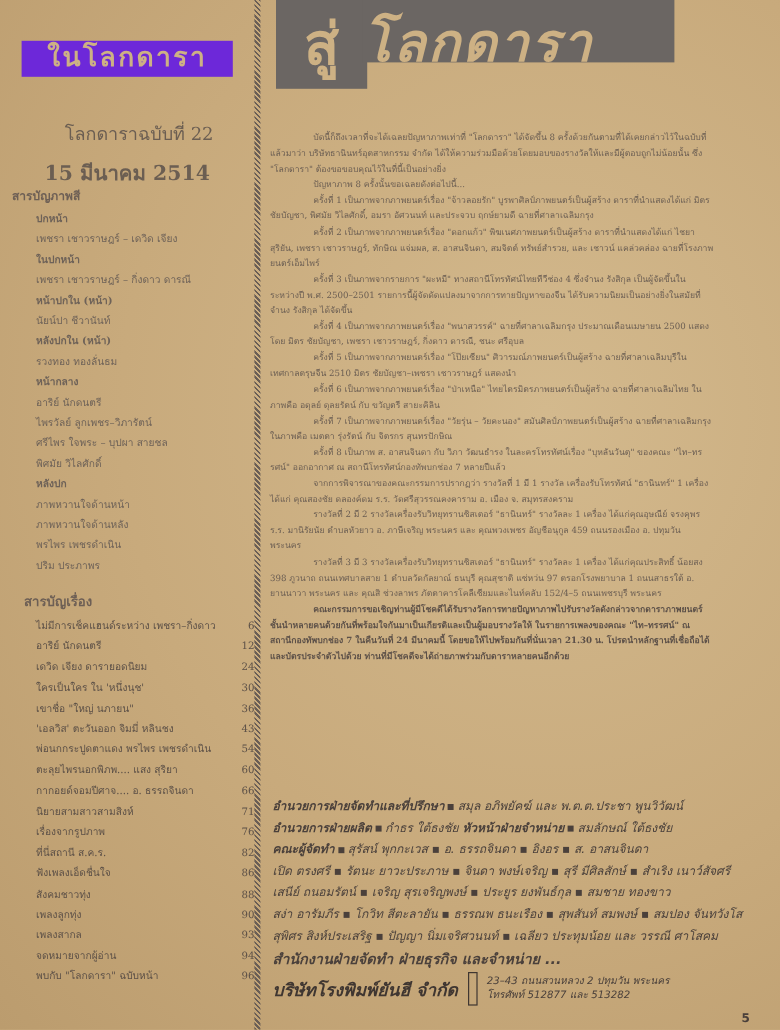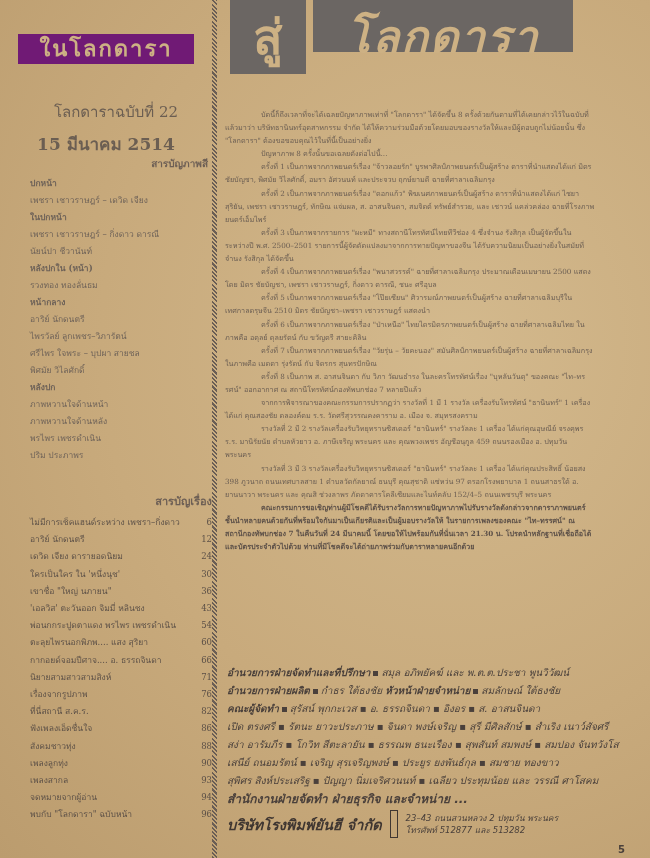--- a/index.html
+++ b/index.html
@@ -10,28 +10,28 @@
     font-family: "DejaVu Serif", serif;
     color:#5b5048;
     position:relative;
   }
   .page { position:absolute; inset:0; }
 
   
   .left { position:absolute; left:0; top:0; width:212px; height:858px; }
   .masthead-left {
     position:absolute; left:18px; top:34px; width:176px; height:30px;
-    background:#701a75; color:#cdb184;
+    background:#6d28d9; color:#cdb184;
     font-family:"DejaVu Sans", sans-serif; font-weight:bold;
     font-size:22px; line-height:30px; text-align:center; letter-spacing:2px;
   }
   .issue { position:absolute; left:0; width:212px; text-align:center; color:#6b5e52; }
   .issue.no { top:100px; font-size:15px; left:10px; }
   .issue.date { top:130px; font-size:17px; left:0; font-weight:bold; }
-  .sec-title { text-align:right; font-weight:bold; font-size:10px; color:#6d5f55; }
+  .sec-title { text-align:left; font-weight:bold; font-size:10px; color:#6d5f55; }
   .photo-credits { position:absolute; left:30px; top:156px; width:178px; }
   .photo-credits .sec-title { margin-left:-20px; margin-bottom:4px; }
   .pc-item { font-size:8.5px; line-height:17px; color:#6e6258; white-space:nowrap; }
   .pc-item.head { font-weight:bold; }
   .stories { position:absolute; left:30px; top:492px; width:182px; }
   .stories .sec-title { font-size:11px; margin-left:-10px; margin-bottom:4px; }
   .story { display:flex; justify-content:space-between; font-size:8.5px; line-height:17.2px; color:#5c5047; white-space:nowrap; }
   .story .pg { width:20px; text-align:right; }
 
   
@@ -42,24 +42,24 @@
 
   
   .right { position:absolute; left:217px; top:0; width:433px; height:858px; }
   .hdr-box1 {
     position:absolute; left:13px; top:0; width:76px; height:74px;
     background:#6b6663; color:#cdb184;
     font-family:"DejaVu Sans", sans-serif; font-weight:bold; font-size:48px;
     line-height:74px; text-align:center;
   }
   .hdr-box2 {
-    position:absolute; left:96px; top:0; width:260px; height:52px;
+    position:absolute; left:85px; top:0; width:260px; height:52px;
     background:#6b6663; color:#cdb184;
     font-family:"DejaVu Serif", serif; font-style:italic; font-weight:bold;
-    font-size:44px; line-height:74px; text-align:center; letter-spacing:2px;
+    font-size:44px; line-height:74px; letter-spacing:2px;
   }
   .body-text { position:absolute; left:8px; top:108px; width:370px; font-size:7.2px; line-height:13.1px; color:#6a5d52; }
   .body-text p { margin:0; text-indent:36px; }
   .body-text p.bold { font-weight:bold; color:#5c5048; }
   .staff { position:absolute; left:10px; top:664px; width:400px; font-family:"DejaVu Sans", sans-serif; color:#4a403b;font-style:italic; }
   .staff .row { font-size:10px; line-height:18px; white-space:nowrap; overflow:hidden; }
   .staff .row b { font-weight:bold; }
   .staff .sep { display:inline-block; width:5px; height:5px; background:#4a403b; margin:0 3px; vertical-align:middle; }
   .publisher { display:flex; align-items:center; margin-top:2px; }
   .publisher .name { font-size:14.5px; font-weight:bold; color:#3f3631;text-align:center; }
@@ -77,20 +77,21 @@
     <div class="issue no">โลกดาราฉบับที่  22</div>
     <div class="issue date">15  มีนาคม  2514</div>
 
     <div class="photo-credits">
       <div class="sec-title">สารบัญภาพสี</div>
       <div id="pc-list">
           <div class="pc-item head">ปกหน้า</div>
           <div class="pc-item">เพชรา  เชาวราษฎร์ – เดวิด  เจียง</div>
           <div class="pc-item head">ในปกหน้า</div>
           <div class="pc-item">เพชรา  เชาวราษฎร์ – กิ่งดาว  ดารณี</div>
+          <div class="pc-item head">หน้าปกใน  (หน้า)</div>
           <div class="pc-item">นัยน์ปา  ชีวานันท์</div>
           <div class="pc-item head">หลังปกใน  (หน้า)</div>
           <div class="pc-item">รวงทอง  ทองลั่นธม</div>
           <div class="pc-item head">หน้ากลาง</div>
           <div class="pc-item">อาริย์  นักดนตรี</div>
           <div class="pc-item">ไพรวัลย์  ลูกเพชร–วิภารัตน์</div>
           <div class="pc-item">ศรีไพร  ใจพระ – บุปผา  สายชล</div>
           <div class="pc-item">พิศมัย  วิไลศักดิ์</div>
           <div class="pc-item head">หลังปก</div>
           <div class="pc-item">ภาพหวานใจด้านหน้า</div>
@@ -207,22 +208,22 @@
         <b>อำนวยการฝ่ายจัดทำและที่ปรึกษา</b><span class="sep"></span><span>สมุล อภิพยัคฆ์ และ พ.ต.ต.ประชา พูนวิวัฒน์</span>
       </div>
       <div class="row">
         <b>อำนวยการฝ่ายผลิต</b><span class="sep"></span><span>กำธร ใต้ธงชัย</span>
         <b>หัวหน้าฝ่ายจำหน่าย</b><span class="sep"></span><span>สมลักษณ์ ใต้ธงชัย</span>
       </div>
       <div class="row">
         <b>คณะผู้จัดทำ</b><span class="sep"></span><span>สุรัสน์ พุกกะเวส ▪ อ. ธรรถจินดา ▪ อิงอร ▪ ส. อาสนจินดา</span>
       </div>
       <div class="row">เปิด ตรงศรี ▪ รัตนะ ยาวะประภาษ ▪ จินดา พงษ์เจริญ ▪ สุรี มีศิลสักษ์ ▪ สำเริง เนาว์สัจศรี</div>
+      <div class="row">เสนีย์ ถนอมรัตน์ ▪ เจริญ สุรเจริญพงษ์ ▪ ประยูร ยงพันธ์กุล ▪ สมชาย ทองขาว</div>
       <div class="row">สง่า อารัมภีร ▪ โกวิท สีตะลายัน ▪ ธรรณพ ธนะเรือง ▪ สุพสันท์ สมพงษ์ ▪ สมปอง จันทวังโส</div>
-      <div class="row">เสนีย์ ถนอมรัตน์ ▪ เจริญ สุรเจริญพงษ์ ▪ ประยูร ยงพันธ์กุล ▪ สมชาย ทองขาว</div>
       <div class="row">สุพิศร สิงห์ประเสริฐ ▪ ปัญญา นิ่มเจริศวนนท์ ▪ เฉลียว ประทุมน้อย และ วรรณี ศาโสคม</div>
       <div class="row" style="font-size:12px;font-weight:bold;">สำนักงานฝ่ายจัดทำ ฝ่ายธุรกิจ และจำหน่าย ...</div>
       <div class="publisher">
         <span class="name">บริษัทโรงพิมพ์ยันฮี จำกัด</span>
         <span class="bar"></span>
         <span class="addr">
           <span>23–43 ถนนสวนหลวง 2 ปทุมวัน พระนคร</span><br>
           <span>โทรศัพท์ 512877 และ 513282</span>
         </span>
       </div>

